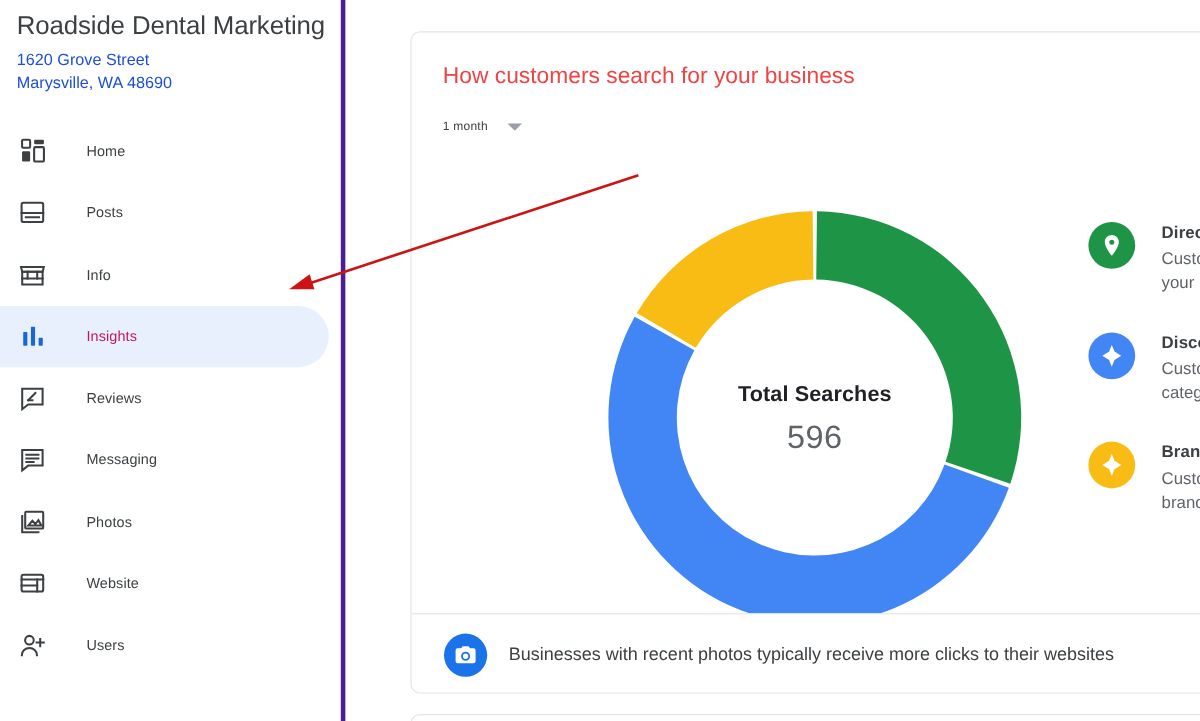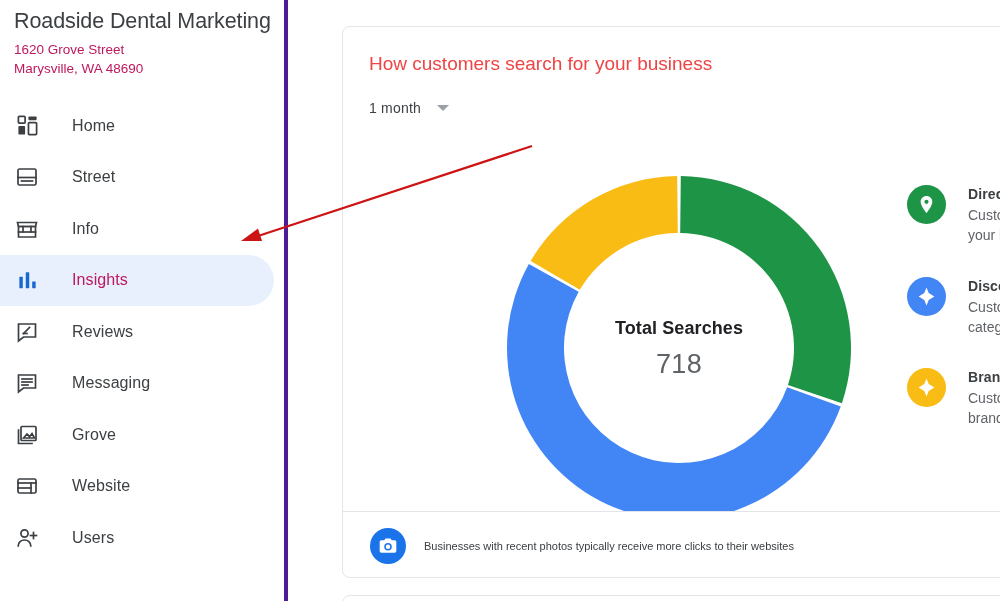--- a/index.html
+++ b/index.html
@@ -20,39 +20,39 @@
     overflow:hidden;
   }
   #biz-name{
     font-size:21.5px;color:#3c4043;font-weight:400;
     letter-spacing:-0.1px;
     padding:8px 0 0 14px;line-height:1.25;
     white-space:nowrap;
   }
   #biz-addr{
     padding:6px 0 0 14px;
-    font-size:13.5px;color:#be185d;line-height:1.38;
+    font-size:13.5px;color:#1d4ed8;line-height:1.38;
   }
   #nav{margin-top:22px;}
   .nav-item{
     position:relative;
     height:51.5px;
     display:flex;align-items:center;
     padding-left:14px;
     box-sizing:border-box;
     cursor:pointer;
   }
   .nav-item .ico{
     width:26px;height:26px;flex:0 0 26px;
     display:flex;align-items:center;justify-content:center;
     color:#3c4043;
   }
   .nav-item .lbl{
     margin-left:32px;
-    font-size:16px;color:#3c4043;letter-spacing:.1px;
+    font-size:12px;color:#3c4043;letter-spacing:.1px;
   }
   .nav-item.active{
     background:#e8f0fe;
     border-top-right-radius:26px;border-bottom-right-radius:26px;
     margin-right:10px;
   }
   .nav-item.active .ico{color:#1967d2;}
   .nav-item.active .lbl{color:#be185d;font-weight:500;}
 
   
@@ -73,21 +73,21 @@
 
   #card-title{
     position:absolute;left:26px;top:26px;
     font-size:19px;color:#ef4444;font-weight:400;letter-spacing:0;
     white-space:nowrap;
   }
   #period-select{
     position:absolute;left:26px;top:73px;
     display:flex;align-items:center;cursor:pointer;
   }
-  #period-label{font-size:14px;color:#3c4043;letter-spacing:.2px;}
+  #period-label{font-size:10px;color:#3c4043;letter-spacing:.2px;}
   #period-caret{
     margin-left:16px;
     width:0;height:0;
     border-left:6px solid transparent;
     border-right:6px solid transparent;
     border-top:6px solid #9aa0a6;
   }
 
   #donut-wrap{position:absolute;left:0;top:0;width:760px;height:484px;}
   #donut-center{
@@ -115,21 +115,21 @@
     width:180px;white-space:nowrap;
   }
 
   
   #card-divider{position:absolute;left:0;top:484px;width:760px;height:1px;background:#e3e5e8;}
   #tip-row{position:absolute;left:0;top:485px;height:67px;width:760px;display:flex;align-items:center;}
   #tip-badge{
     margin-left:27px;width:36px;height:36px;flex:0 0 36px;border-radius:50%;
     display:flex;align-items:center;justify-content:center;
   }
-  #tip-text{margin-left:18px;font-size:11px;color:#3c4043;white-space:nowrap;}
+  #tip-text{margin-left:18px;font-size:15px;color:#3c4043;white-space:nowrap;}
 
   
   #annotation{position:absolute;left:0;top:0;width:1000px;height:601px;pointer-events:none;}
 </style>
 </head>
 <body>
 
 <div id="sidebar">
   <div id="biz-name">Roadside Dental Marketing</div>
   <div id="biz-addr">
@@ -149,21 +149,21 @@
         <span class="lbl">Home</span>
       </div>
       <div class="nav-item">
         <span class="ico">
           <svg width="24" height="24" viewBox="0 0 24 24" fill="none" stroke="currentColor" stroke-width="1.7" stroke-linecap="square" stroke-linejoin="miter">
             <rect x="3" y="4" width="18" height="16" rx="1.5"></rect>
             <line x1="3" y1="12.5" x2="21" y2="12.5"></line>
             <line x1="6.5" y1="16" x2="17.5" y2="16"></line>
           </svg>
         </span>
-        <span class="lbl">Street</span>
+        <span class="lbl">Posts</span>
       </div>
       <div class="nav-item">
         <span class="ico">
           <svg width="24" height="24" viewBox="0 0 24 24" fill="none" stroke="currentColor" stroke-width="1.7" stroke-linecap="square" stroke-linejoin="miter">
             <path d="M3.5 9.5h17V20H3.5z"></path>
             <path d="M2.5 5.5h19l-1 4H3.5z"></path>
             <line x1="8" y1="9.5" x2="8" y2="15"></line>
             <line x1="16" y1="9.5" x2="16" y2="15"></line>
             <line x1="3.5" y1="15" x2="20.5" y2="15"></line>
           </svg>
@@ -202,21 +202,21 @@
         <span class="lbl">Messaging</span>
       </div>
       <div class="nav-item">
         <span class="ico">
           <svg width="24" height="24" viewBox="0 0 24 24" fill="none" stroke="currentColor" stroke-width="1.7" stroke-linecap="square" stroke-linejoin="miter">
             <rect x="6" y="3.5" width="15" height="14" rx="1"></rect>
             <path d="M8.5 15l3.5-4 2.5 2.7 2.5-3.2 2.5 4.5z"></path>
             <path d="M3.5 7v13.5H17"></path>
           </svg>
         </span>
-        <span class="lbl">Grove</span>
+        <span class="lbl">Photos</span>
       </div>
       <div class="nav-item">
         <span class="ico">
           <svg width="24" height="24" viewBox="0 0 24 24" fill="none" stroke="currentColor" stroke-width="1.7" stroke-linecap="square" stroke-linejoin="miter">
             <rect x="3" y="5" width="18" height="14" rx="1.5"></rect>
             <line x1="3" y1="9" x2="21" y2="9"></line>
             <line x1="3" y1="14" x2="16" y2="14"></line>
             <line x1="16" y1="9" x2="16" y2="19"></line>
           </svg>
         </span>
@@ -249,21 +249,21 @@
 
     <div id="donut-wrap">
       <svg id="donut-svg" width="760" height="484" viewBox="0 0 760 484">
           <path d="M 337.80114686799425 149.0094308691319 A 172 172 0 0 1 498.9166821817071 376.1557310431532 L 444.9268514586995 357.87737831373613 A 115 115 0 0 0 337.20425517336827 206.0063055229661 Z" fill="#1e9447"></path>
           <path d="M 497.72585738260204 379.55550404413117 A 172 172 0 1 1 185.90556543948088 237.00201958405165 L 235.6461629391878 264.83855960561596 A 115 115 0 1 0 444.13066045929787 360.1504823550877 Z" fill="#4285f4"></path>
           <path d="M 187.6976046045385 233.87710105851502 A 172 172 0 0 1 334.19885313200564 149.0094308691319 L 334.7957448266317 206.0063055229661 A 115 115 0 0 0 236.84432866001123 262.74922454493736 Z" fill="#f9bc15"></path>
         </svg>
       <div id="donut-center" style="left: 336px; top: 321px;">
         <div id="donut-center-inner">
           <div id="center-label">Total Searches</div>
-          <div id="center-value">718</div>
+          <div id="center-value">596</div>
         </div>
       </div>
     </div>
 
     <div id="legend">
         <div class="legend-row">
           <span class="legend-badge" style="background:#1e9447">
             <svg width="21" height="21" viewBox="0 0 24 24" fill="#ffffff">
               <path d="M12 2.2c-3.7 0-6.7 3-6.7 6.7 0 5 6.7 12.9 6.7 12.9s6.7-7.9 6.7-12.9c0-3.7-3-6.7-6.7-6.7zm0 9.1a2.4 2.4 0 1 1 0-4.8 2.4 2.4 0 0 1 0 4.8z"></path>
             </svg>

